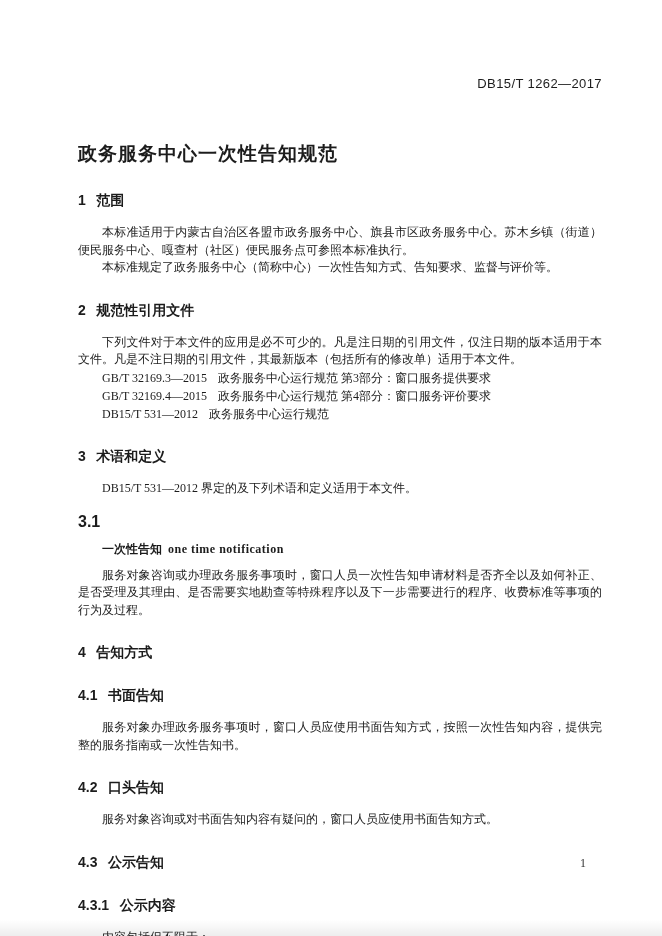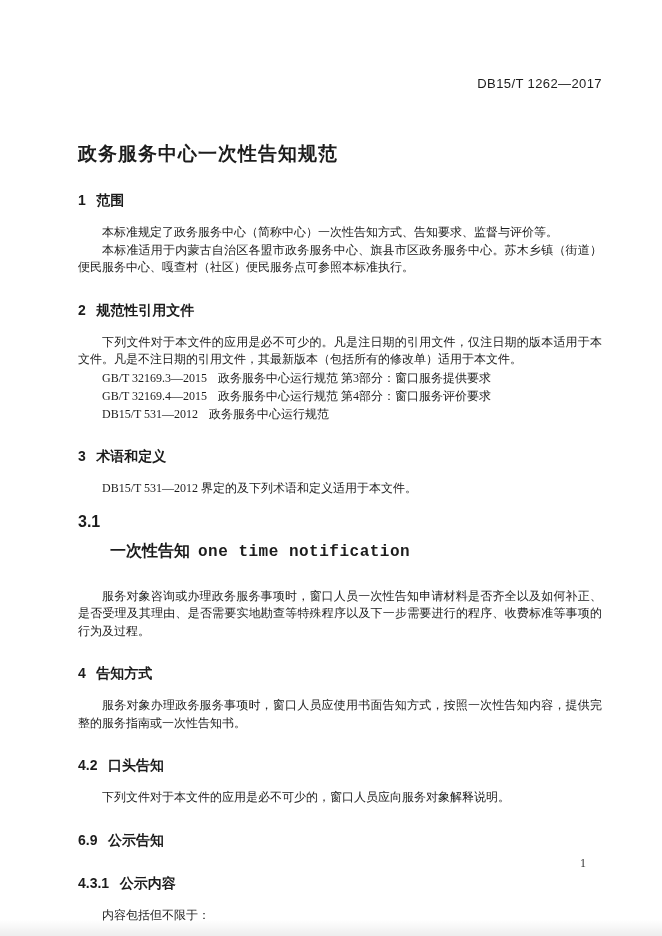--- a/index.html
+++ b/index.html
@@ -50,28 +50,28 @@
     line-height: 18px;
   }
   .ref-title { margin-left: 0.9em; }
   .term-num {
     font-family: "Liberation Sans", "DejaVu Sans", sans-serif;
     font-weight: 700;
     font-size: 16px;
     margin: 16px 0 0 0;
   }
   .term-name {
-    font-family: Liberation Mono, monospace;
+    font-family: Liberation Serif, serif;
     font-weight: 700;
-    font-size: 16px;
+    font-size: 12px;
     margin: 10px 0 0 0;
     text-indent: 2em;
   }
   .term-en { margin-left: 0.5em; letter-spacing: 0.5px; }
-  .term-def { margin-top: 26px; }
+  .term-def { margin-top: 9px; }
   .page-number {
     position: absolute;
     top: 856px;
     right: 76px;
     font-size: 12px;
     color: #333;
   }
   .page-edge-shadow {
     position: absolute;
     left: 0; right: 0; bottom: 0;
@@ -84,22 +84,22 @@
 <body>
 
 <div class="page">
 
   <div class="doc-number">DB15/T 1262—2017</div>
 
   <h1 class="doc-title">政务服务中心一次性告知规范</h1>
 
   <section>
     <h2 class="sec"><span class="sec-num">1</span><span>范围</span></h2>
+    <p class="body indent">本标准适用于内蒙古自治区各盟市政务服务中心、旗县市区政务服务中心。苏木乡镇（街道）便民服务中心、嘎查村（社区）便民服务点可参照本标准执行。</p>
     <p class="body indent">本标准规定了政务服务中心（简称中心）一次性告知方式、告知要求、监督与评价等。</p>
-    <p class="body indent">本标准适用于内蒙古自治区各盟市政务服务中心、旗县市区政务服务中心。苏木乡镇（街道）便民服务中心、嘎查村（社区）便民服务点可参照本标准执行。</p>
   </section>
 
   <section>
     <h2 class="sec"><span class="sec-num">2</span><span>规范性引用文件</span></h2>
     <p class="body indent">下列文件对于本文件的应用是必不可少的。凡是注日期的引用文件，仅注日期的版本适用于本文件。凡是不注日期的引用文件，其最新版本（包括所有的修改单）适用于本文件。</p>
     <p class="body ref"><span>GB/T 32169.3—2015</span><span class="ref-title">政务服务中心运行规范 第3部分：窗口服务提供要求</span></p>
     <p class="body ref"><span>GB/T 32169.4—2015</span><span class="ref-title">政务服务中心运行规范 第4部分：窗口服务评价要求</span></p>
     <p class="body ref"><span>DB15/T 531—2012</span><span class="ref-title">政务服务中心运行规范</span></p>
   </section>
 
@@ -107,26 +107,27 @@
     <h2 class="sec"><span class="sec-num">3</span><span>术语和定义</span></h2>
     <p class="body indent">DB15/T 531—2012 界定的及下列术语和定义适用于本文件。</p>
     <p class="body term-num">3.1</p>
     <p class="term-name"><span>一次性告知</span><span class="term-en">one time notification</span></p>
     <p class="body indent term-def">服务对象咨询或办理政务服务事项时，窗口人员一次性告知申请材料是否齐全以及如何补正、是否受理及其理由、是否需要实地勘查等特殊程序以及下一步需要进行的程序、收费标准等事项的行为及过程。</p>
   </section>
 
   <section>
     <h2 class="sec"><span class="sec-num">4</span><span>告知方式</span></h2>
 
+    <h3 class="sec"><span class="sec-num">4.1</span><span>书面告知</span></h3>
     <p class="body indent">服务对象办理政务服务事项时，窗口人员应使用书面告知方式，按照一次性告知内容，提供完整的服务指南或一次性告知书。</p>
 
     <h3 class="sec"><span class="sec-num">4.2</span><span>口头告知</span></h3>
-    <p class="body indent">下列文件对于本文件的应用是必不可少的，窗口人员应向服务对象解释说明。</p>
+    <p class="body indent">服务对象咨询或对书面告知内容有疑问的，窗口人员应使用书面告知方式。</p>
 
-    <h3 class="sec"><span class="sec-num">6.9</span><span>公示告知</span></h3>
+    <h3 class="sec"><span class="sec-num">4.3</span><span>公示告知</span></h3>
 
     <h4 class="sec"><span class="sec-num">4.3.1</span><span>公示内容</span></h4>
     <p class="body indent">内容包括但不限于：</p>
   </section>
 
 </div>
 
 <div class="page-number">1</div>
 <div class="page-edge-shadow"></div>
 

